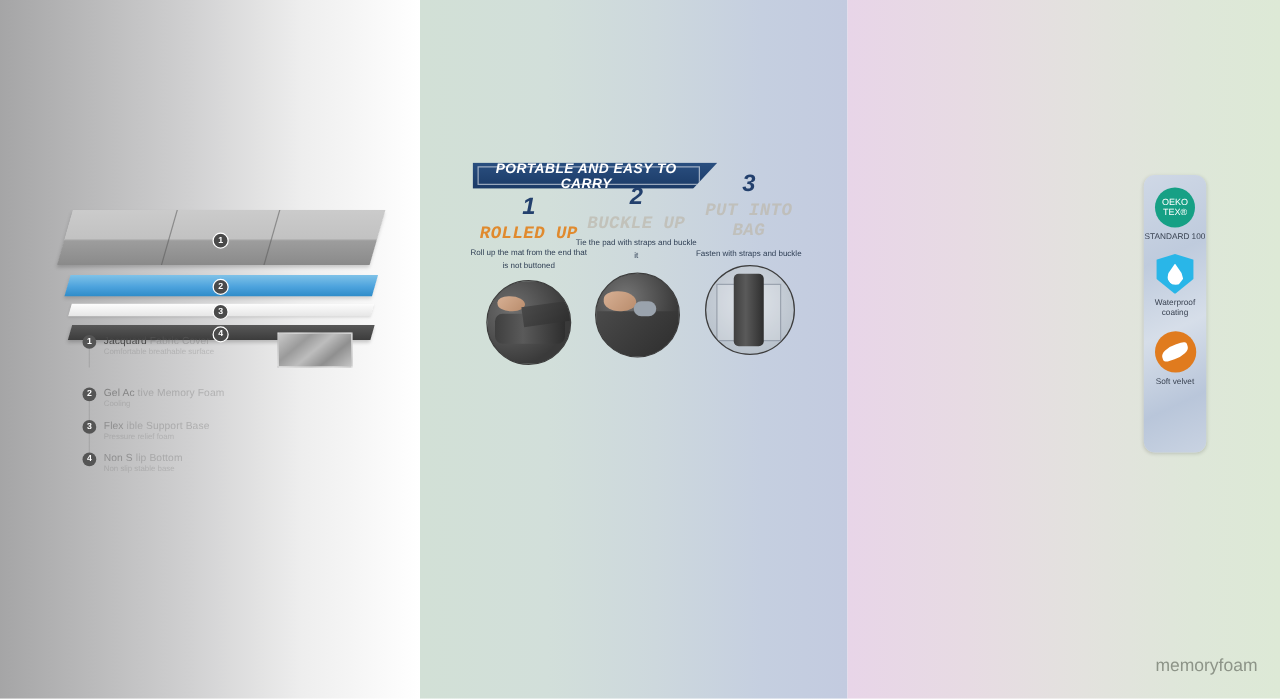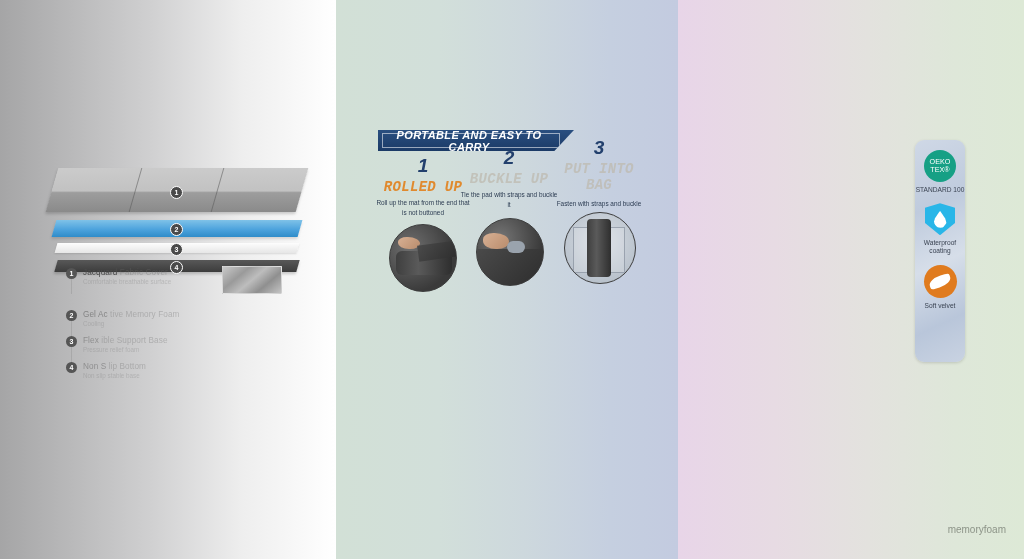--- a/index.html
+++ b/index.html
@@ -94,21 +94,21 @@
   .droplet{width:13px;height:17px;background:#fff;border-radius:50% 50% 50% 50%/62% 62% 38% 38%;
     transform:rotate(0deg);clip-path:polygon(50% 0,90% 45%,100% 72%,72% 100%,28% 100%,0 72%,10% 45%);}
   #feather-circ{width:33px;height:33px;margin-top:9px;background:#e07b1e;}
   .feather{width:22px;height:11px;background:#fff;border-radius:60% 20% 60% 20%;transform:rotate(-18deg);}
 
   
   #title-bar{position:absolute;left:271px;top:481px;width:481px;height:48px;
     background:#0c0c0c;border-bottom:3px solid #2a3fa0;
     display:flex;align-items:center;justify-content:center;}
   #title-bar span{color:#fff;font-size:30px;letter-spacing:.2px;}
-  #watermark{position:absolute;right:18px;top:524px;font-size:10px;color:#8d9488;}
+  #watermark{position:absolute;right:18px;top:524px;font-size:14px;color:#8d9488;}
 </style>
 </head>
 <body>
 
 <div id="stage">
 
   <div class="panel" id="panel-a"></div>
   <div class="panel" id="panel-b"></div>
   <div class="panel" id="panel-c"></div>
 

